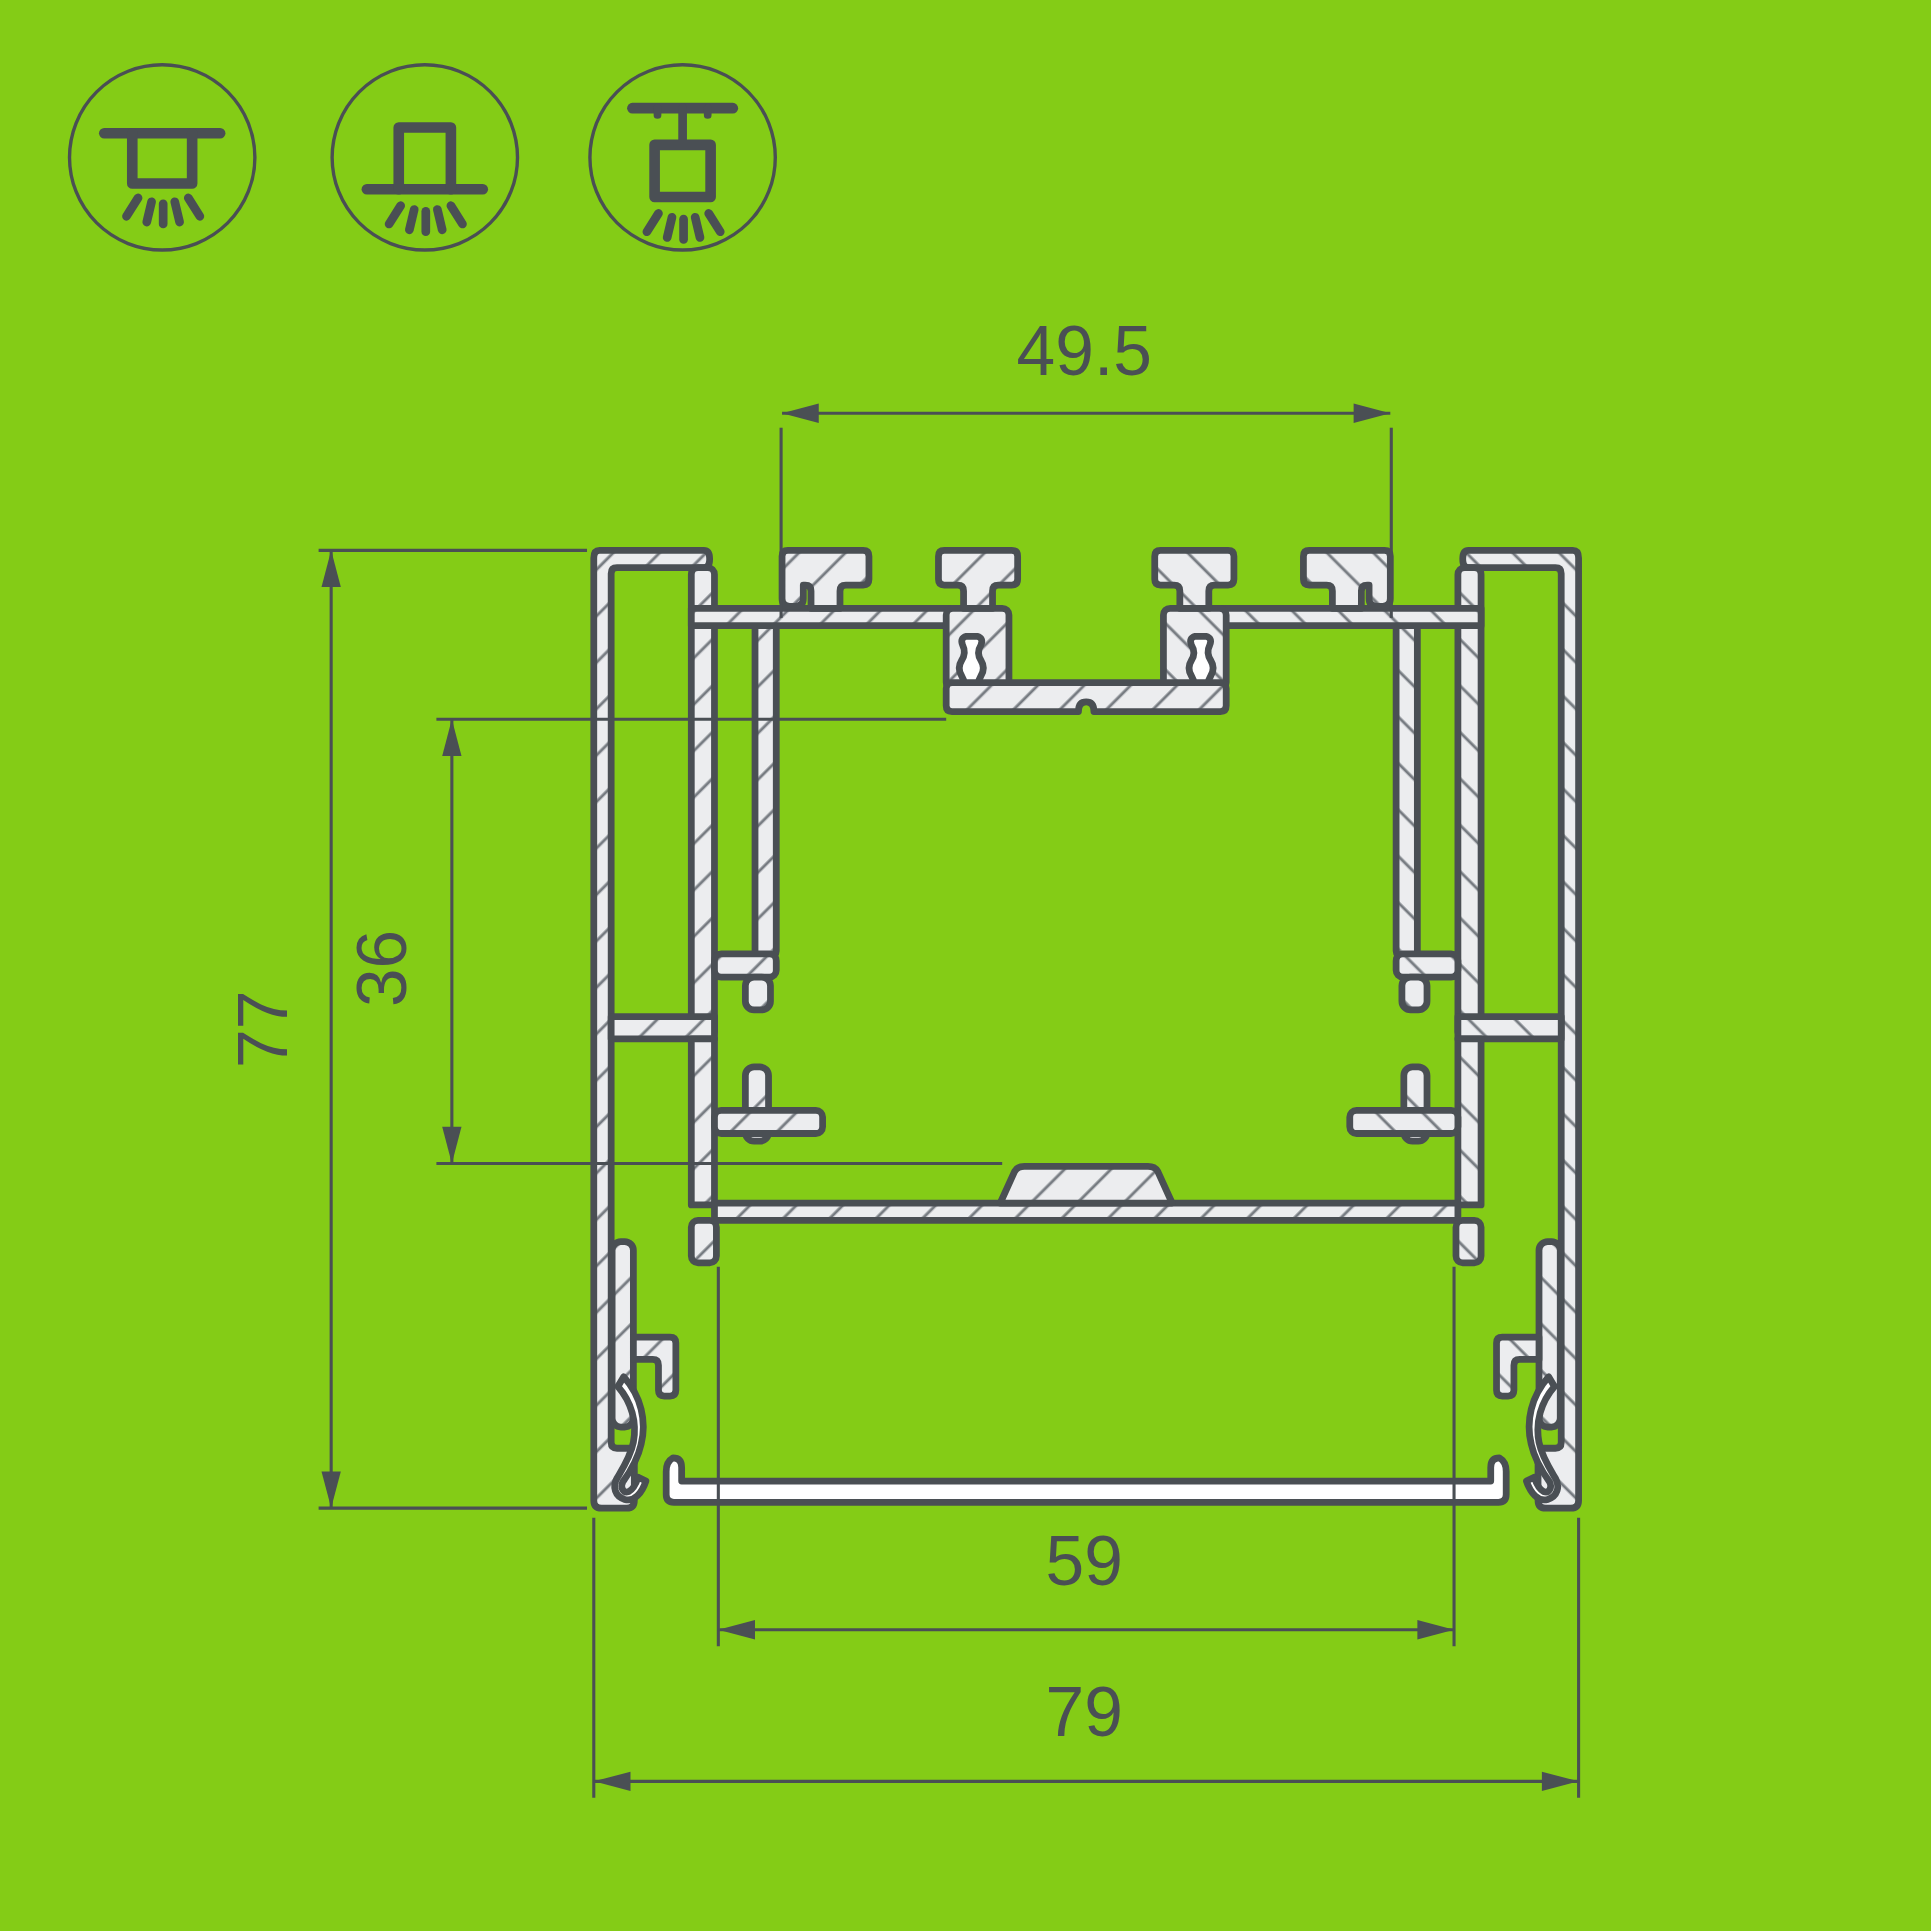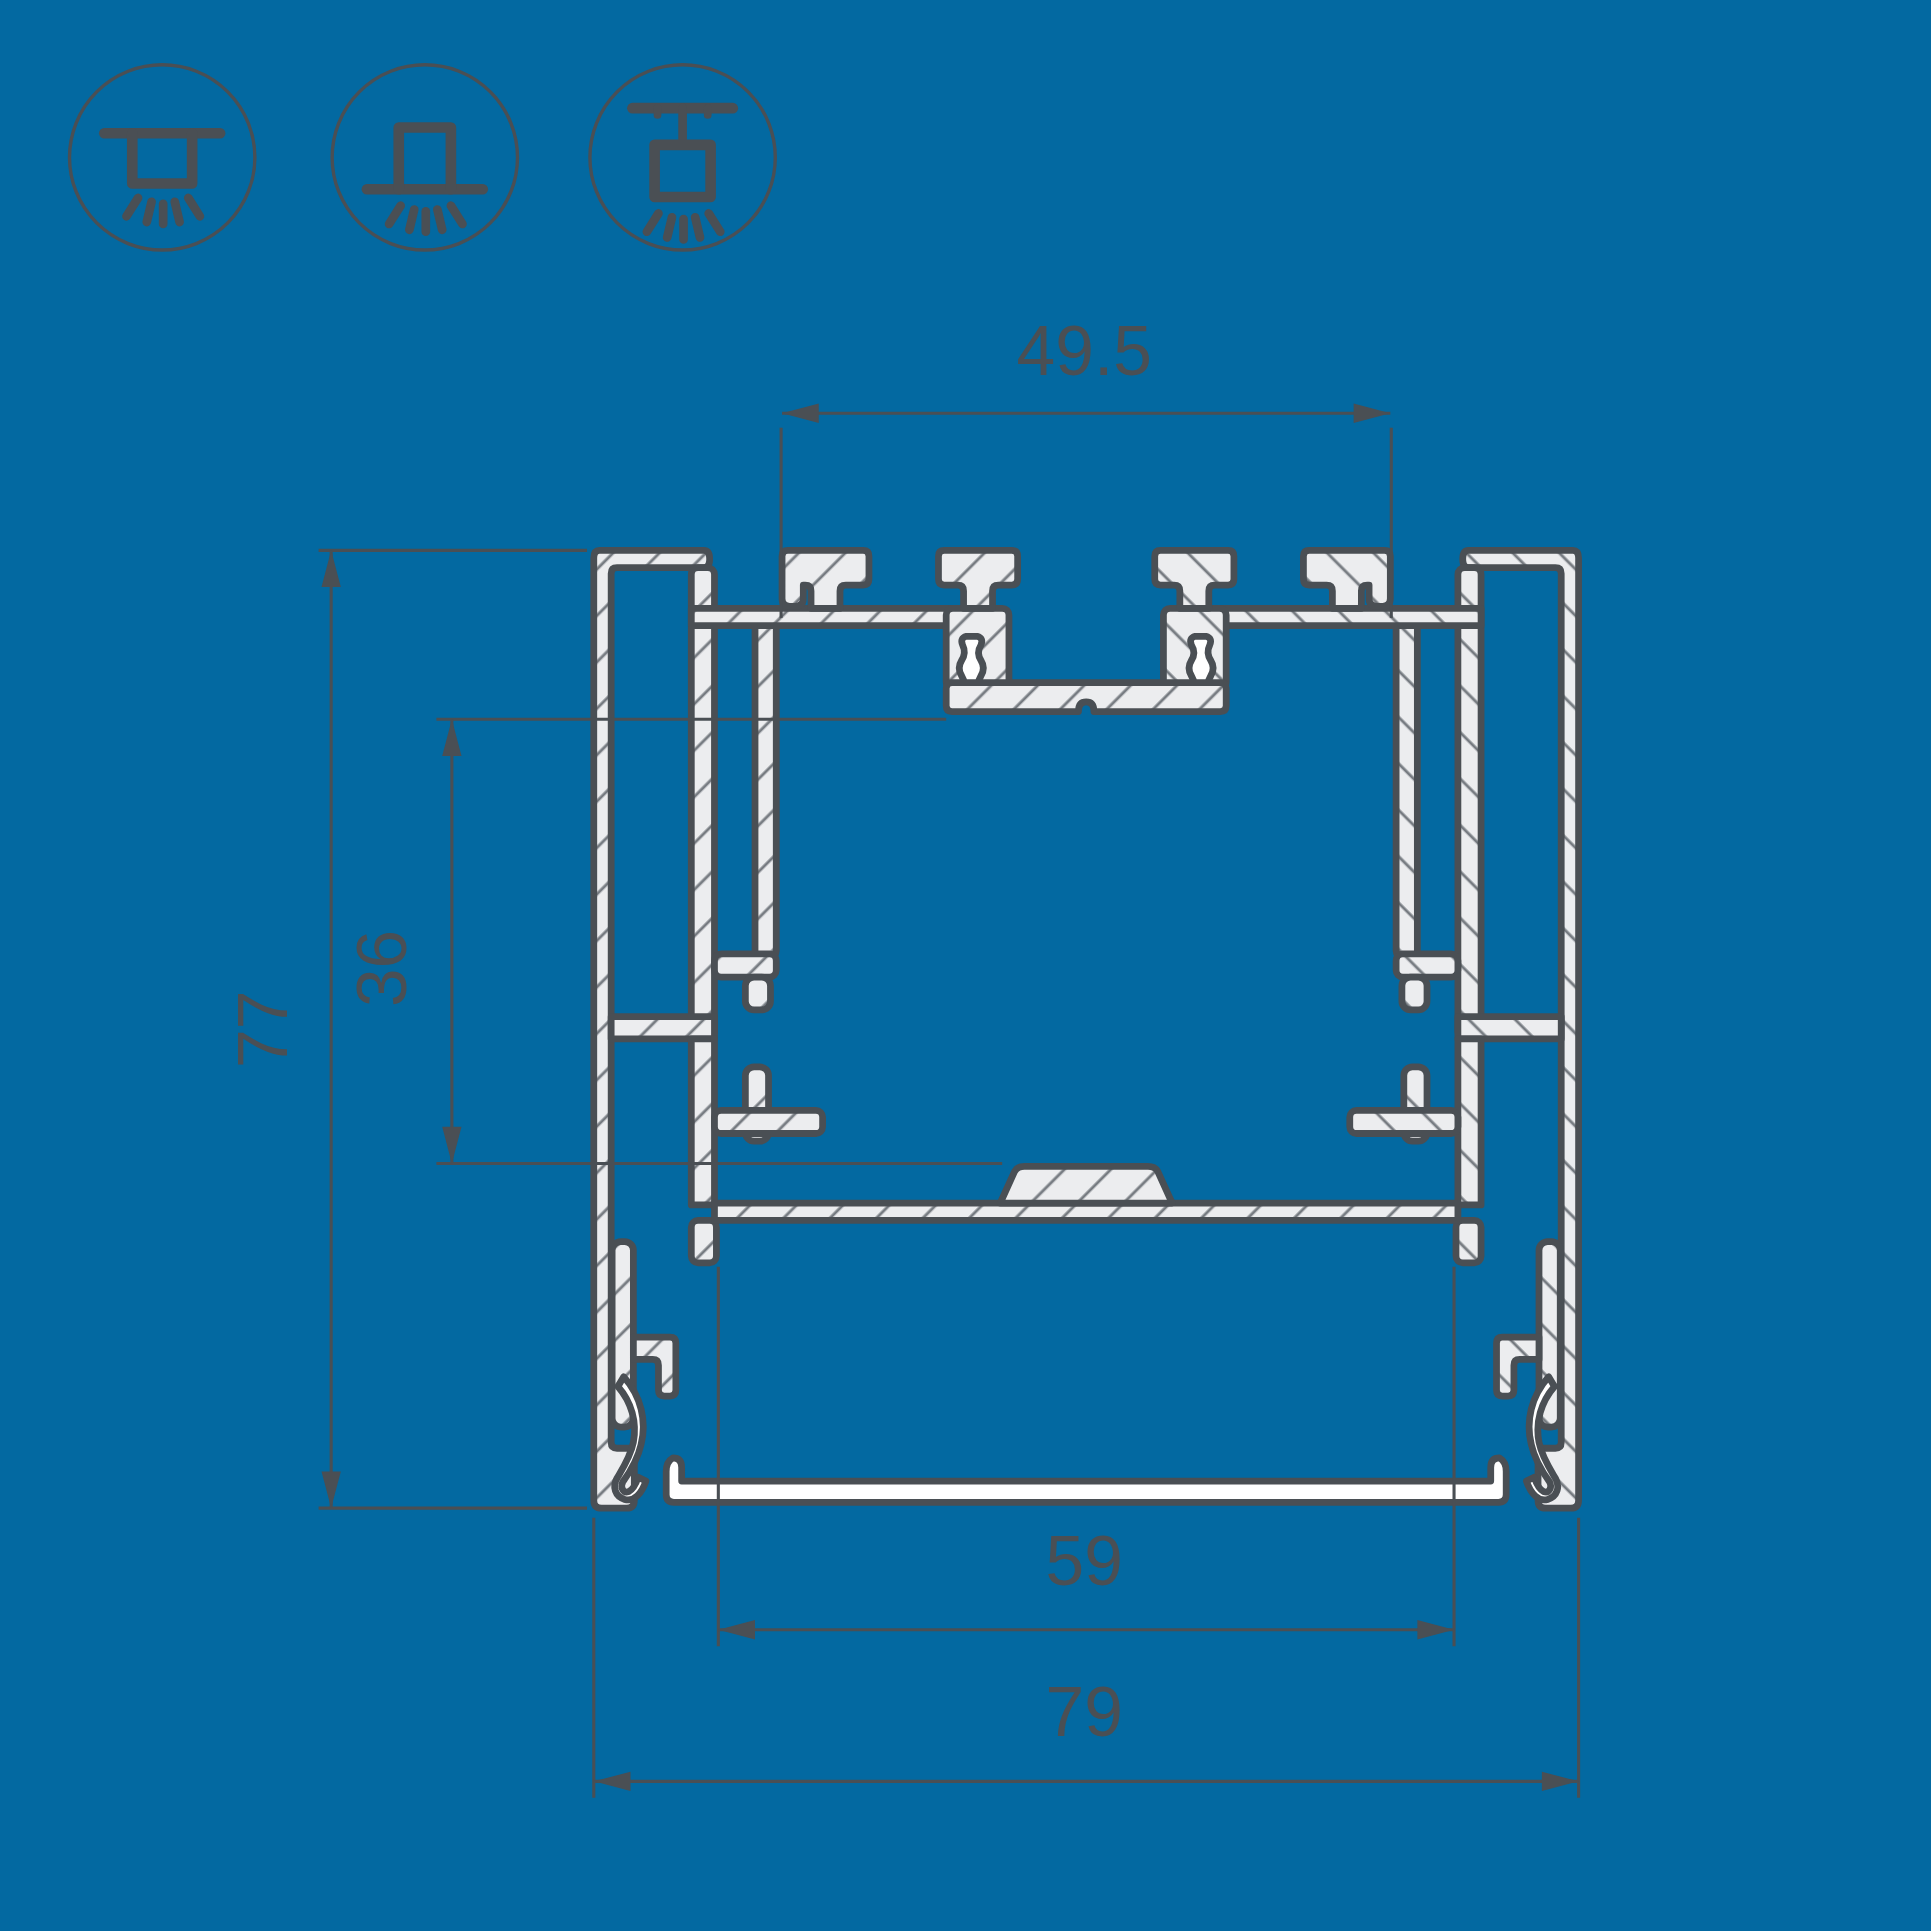--- a/index.html
+++ b/index.html
@@ -1,16 +1,16 @@
 <!DOCTYPE html>
 <html><head>
 <meta charset="utf-8">
 <style>
   html,body{margin:0;padding:0;background:#ffffff;}
-  .canvas{position:relative;width:1931px;height:1931px;background:#0369a1;overflow:hidden;
+  .canvas{position:relative;width:1931px;height:1931px;background:#84cc16;overflow:hidden;
           font-family:"Liberation Sans", sans-serif;}
   svg{position:absolute;left:0;top:0;}
   .metal{fill:url(#hatch);stroke:#4a4f54;stroke-width:7;stroke-linejoin:round;}
   .whitepart{fill:#ffffff;stroke:#4a4f54;stroke-width:7;stroke-linejoin:round;}
   .dim{stroke:#4a4f54;stroke-width:3.2;fill:none;}
   .arrow{fill:#4a4f54;stroke:none;}
   .dimtext{fill:#4a4f54;font-size:72px;font-family:"Liberation Sans",sans-serif;}
   .iconstroke{stroke:#4a4f54;fill:none;stroke-linecap:round;stroke-linejoin:round;}
 </style>
 </head>

